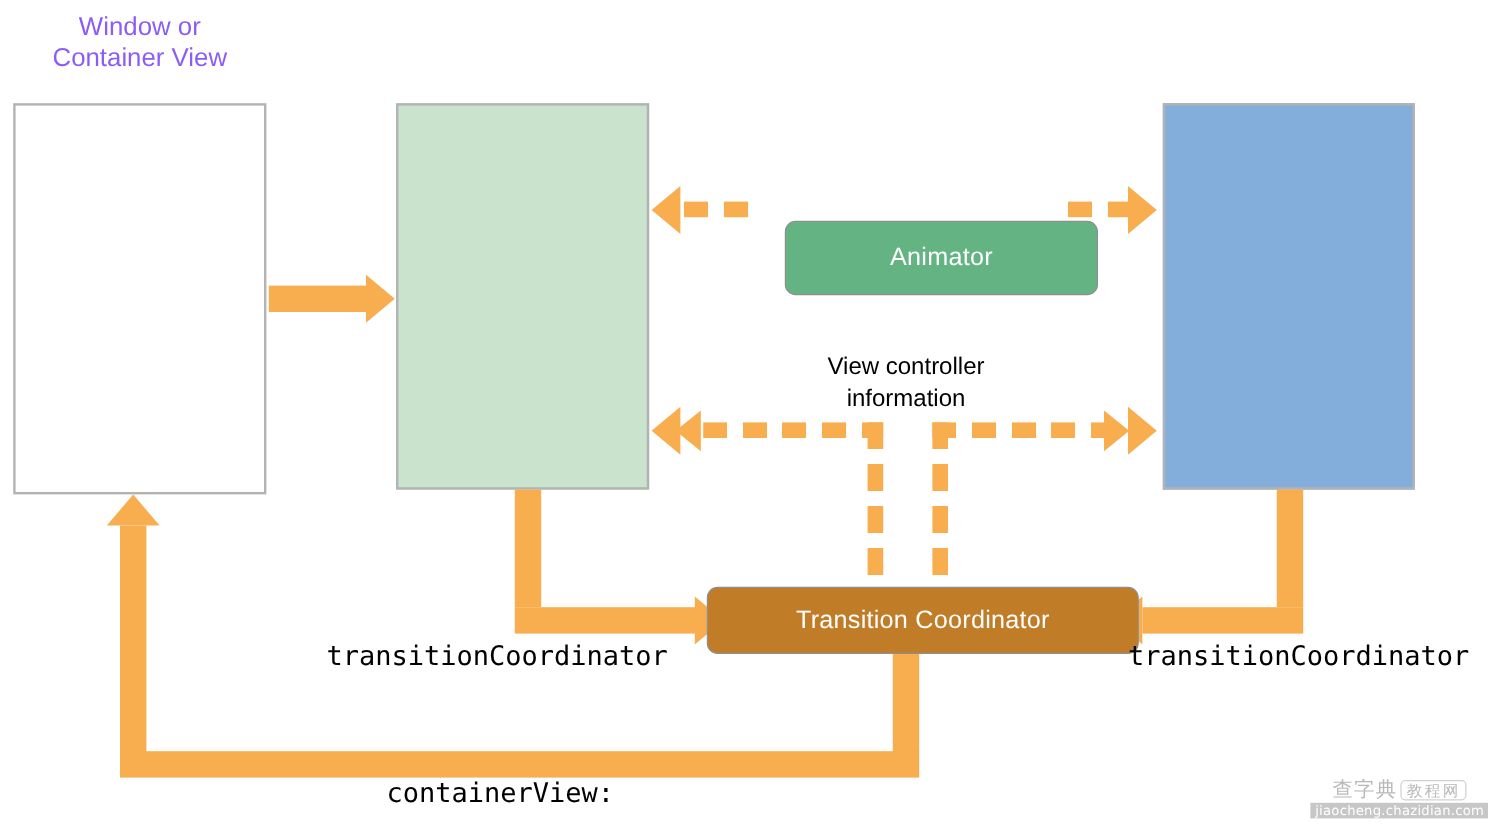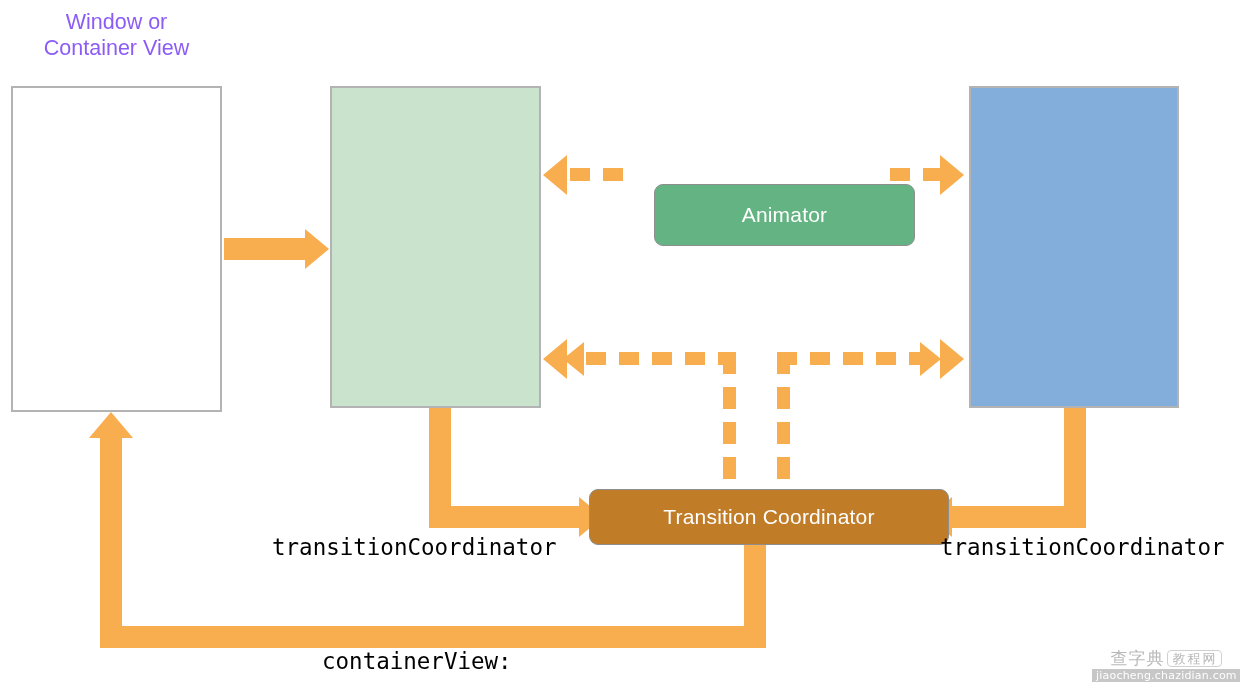--- a/index.html
+++ b/index.html
@@ -169,20 +169,22 @@
     <span>Animator</span>
   </div>
 
   <div class="abs dash-h" style="left:890px; top:168px; width:56px;"></div>
 
   <div class="abs head head-right" style="left:940px; top:155px;"></div>
 
   <div class="abs bar" style="left:224px; top:238px; width:85px; height:22px;"></div>
   <div class="abs head head-right" style="left:305px; top:229px;"></div>
 
+  <div class="abs mid-label" style="left:630px; top:293px; width:250px;">View controller
+information</div>
 
   <div class="abs head head-left" style="left:543px; top:339px;"></div>
   <div class="abs head head-left-sm" style="left:563px; top:342px;"></div>
 
   <div class="abs dash-h" style="left:586px; top:352px; width:150px;"></div>
 
   <div class="abs dash-h" style="left:777px; top:352px; width:160px;"></div>
 
   <div class="abs head head-right-sm" style="left:920px; top:342px;"></div>
   <div class="abs head head-right" style="left:940px; top:339px;"></div>

